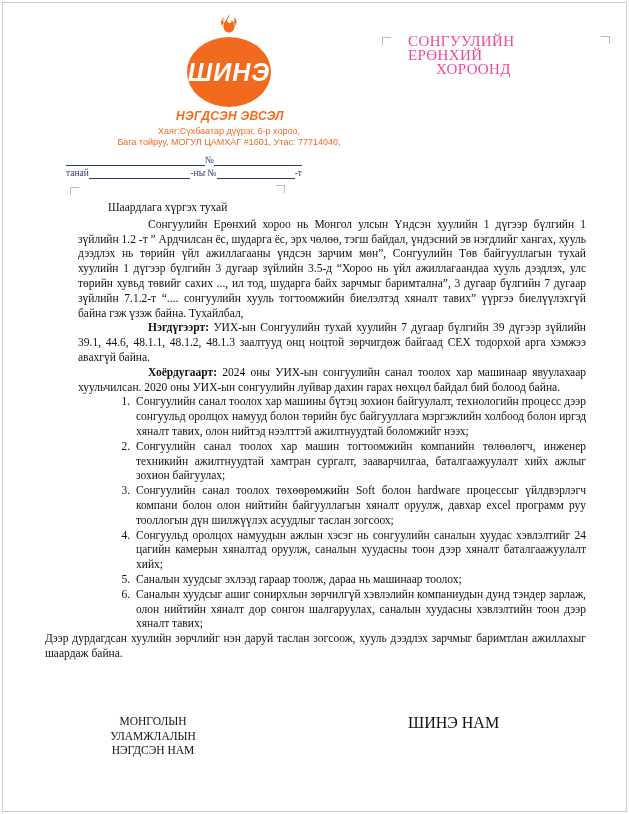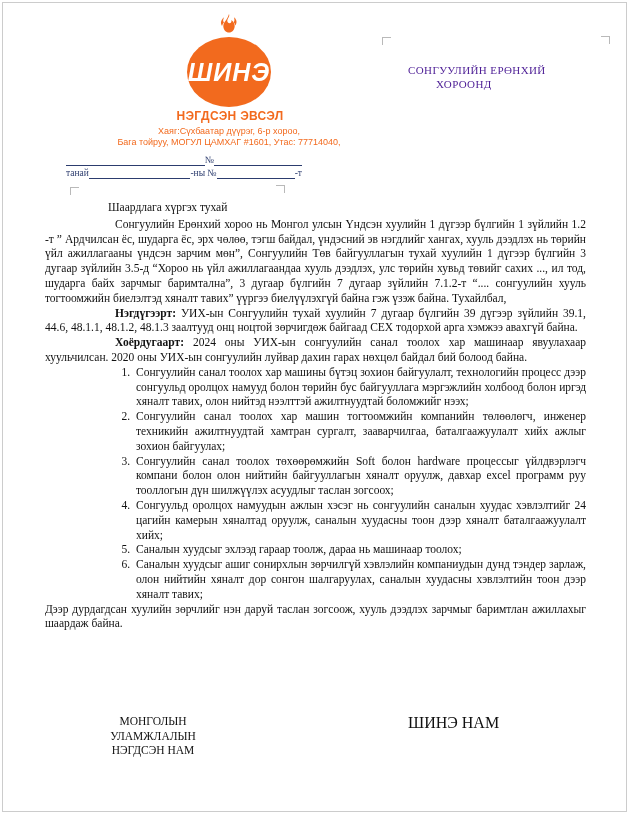--- a/index.html
+++ b/index.html
@@ -15,47 +15,47 @@
 
   
   .logo-block{position:absolute;left:40px;top:8px;width:292px;text-align:center;}
   .flame{position:absolute;left:172px;top:2px;width:28px;height:24px;}
   .logo-circle{position:absolute;left:144px;top:26px;width:84px;height:70px;
     background:var(--orange);border-radius:50%;display:flex;align-items:center;justify-content:center;}
   .logo-circle span{color:#fff;font-family:"Liberation Sans",sans-serif;
     font-weight:bold;font-style:italic;font-size:25px;letter-spacing:1px;}
   .logo-subtitle{position:absolute;left:120px;top:98px;width:134px;text-align:center;
     color:var(--orange);font-family:"Liberation Sans",sans-serif;
-    font-weight:bold;font-size:12px;letter-spacing:.3px;}
+    font-weight:bold;font-style:italic;font-size:12px;letter-spacing:.3px;}
   .address{position:absolute;left:40px;top:115px;width:292px;text-align:center;
     color:var(--orange);font-family:"Liberation Sans",sans-serif;
     font-size:9px;line-height:10.8px;}
 
   
   .recipient{position:absolute;left:405px;top:31px;width:180px;
-    font-size:11px;line-height:14px;letter-spacing:.4px;color:#4c1d95;margin-top:29px;}
+    font-size:15px;line-height:14px;letter-spacing:.4px;color:#ec4899;}
   .recipient .l2{margin-left:28px;}
 
   
   .bracket{position:absolute;width:9px;height:8px;}
   .bracket.bl{border-top:1px solid var(--bracket);border-left:1px solid var(--bracket);}
   .bracket.br{border-top:1px solid var(--bracket);border-right:1px solid var(--bracket);}
 
   
   .refblock{position:absolute;left:63px;top:150px;width:236px;
     color:var(--navy);font-size:9.5px;}
   .refrow{display:flex;align-items:flex-end;height:12px;margin-top:1px;}
   .refrow .seg{border-bottom:1px solid var(--navy);height:10px;}
   .refrow .t{white-space:pre;line-height:11px;}
 
   
   .content{position:absolute;left:42px;top:197px;width:541px;
     font-size:11.5px;line-height:14.8px;color:#111;text-align:justify;}
   .doc-title{margin-left:63px;margin-bottom:2px;text-align:left;}
-  .content p.ind{text-indent:70px;}
+  .content p.ind{text-indent:70px;margin-left:33px;}
   .content b{font-weight:bold;}
   .content ol{margin:0;padding-left:88px;}
   .content ol li{padding-left:3px;text-align:justify;}
   .closing{text-indent:0;}
 
   
   .sig-left{position:absolute;left:73px;top:711px;width:154px;
     text-align:center;font-size:11.5px;line-height:14.5px;color:#111;}
   .sig-right{position:absolute;left:405px;top:711px;
     font-size:16px;color:#111;}

